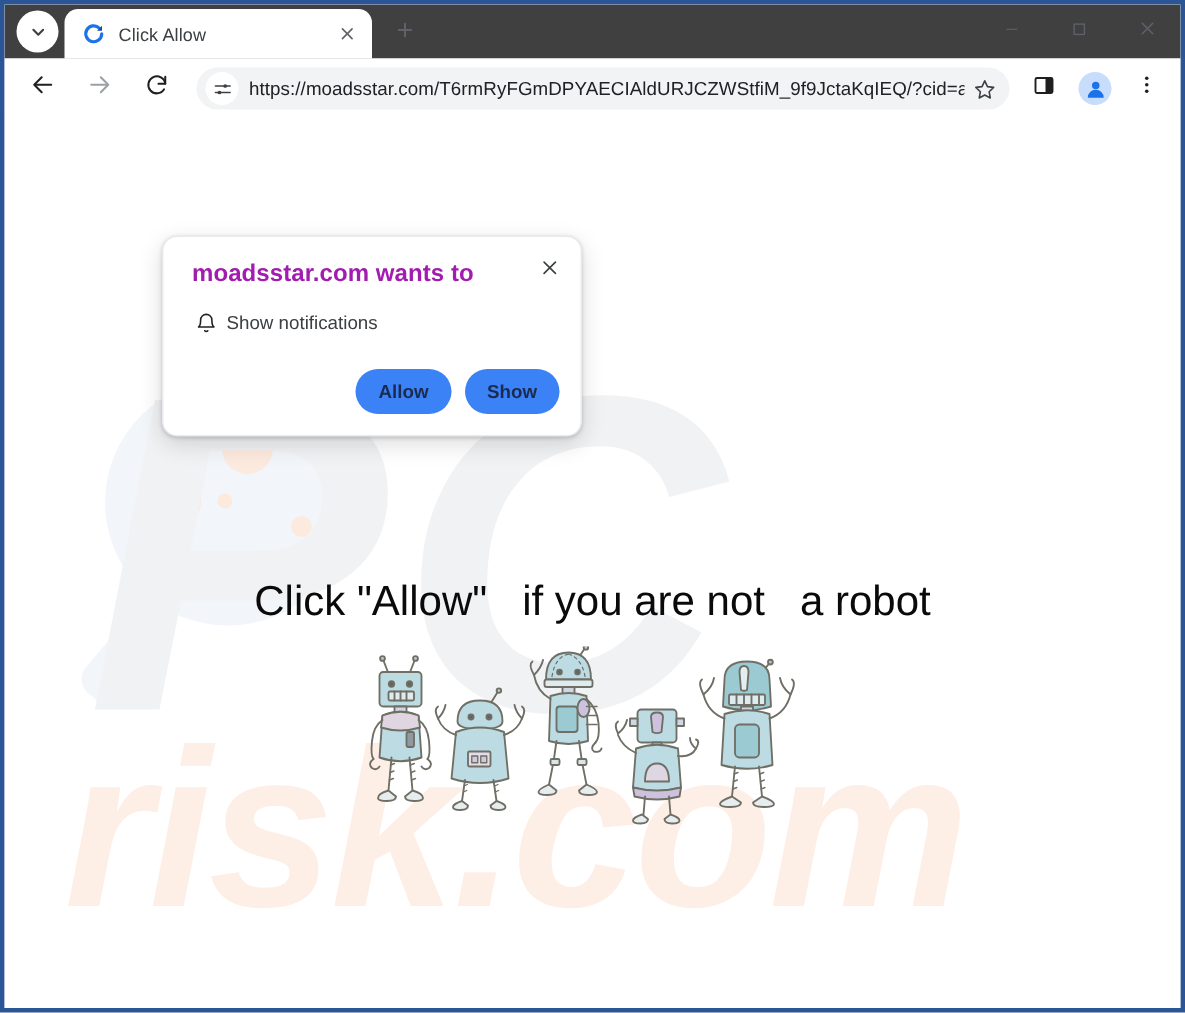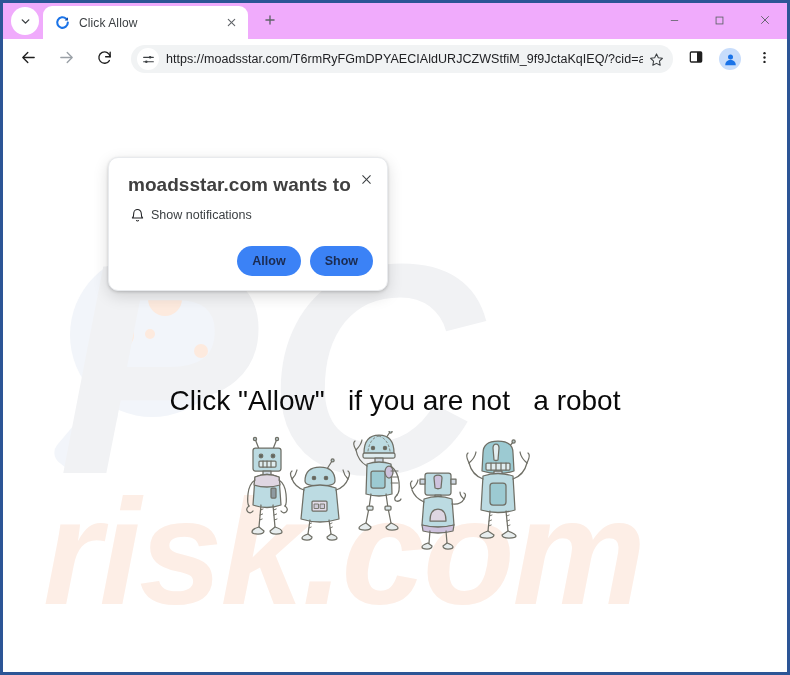--- a/index.html
+++ b/index.html
@@ -16,21 +16,21 @@
     width: 790px; height: 675px;
     border: 3px solid #2c5596;
     background: #ffffff;
     overflow: hidden;
   }
 
   
   .tabstrip {
     position: relative;
     height: 36px;
-    background: #f0abfc;
+    background: #404040;
     display: flex;
     align-items: flex-end;
     padding-left: 4px;
   }
   .tab-search {
     width: 28px; height: 28px;
     margin: 0 2px 4px 4px;
     border-radius: 50%;
     background: #ffffff;
     display: flex; align-items: center; justify-content: center;
@@ -217,23 +217,23 @@
     height: 134px;
     background: #ffffff;
     border-radius: 10px;
     box-shadow: 0 1px 3px rgba(0,0,0,.18), 0 5px 16px rgba(0,0,0,.14);
     border: 1px solid #e8eaed;
     z-index: 20;
   }
   .perm-title {
     position: absolute;
     left: 19px; top: 16px;
-    font-size: 19px;
+    font-size: 16px;
     font-weight: 700;
-    color: #404040;
+    color: #a21caf;
     letter-spacing: .05px;
   }
   .perm-close {
     position: absolute;
     right: 10px; top: 12px;
     width: 22px; height: 22px;
     display:flex; align-items:center; justify-content:center;
     color: #3c4043;
     border-radius: 50%;
   }

